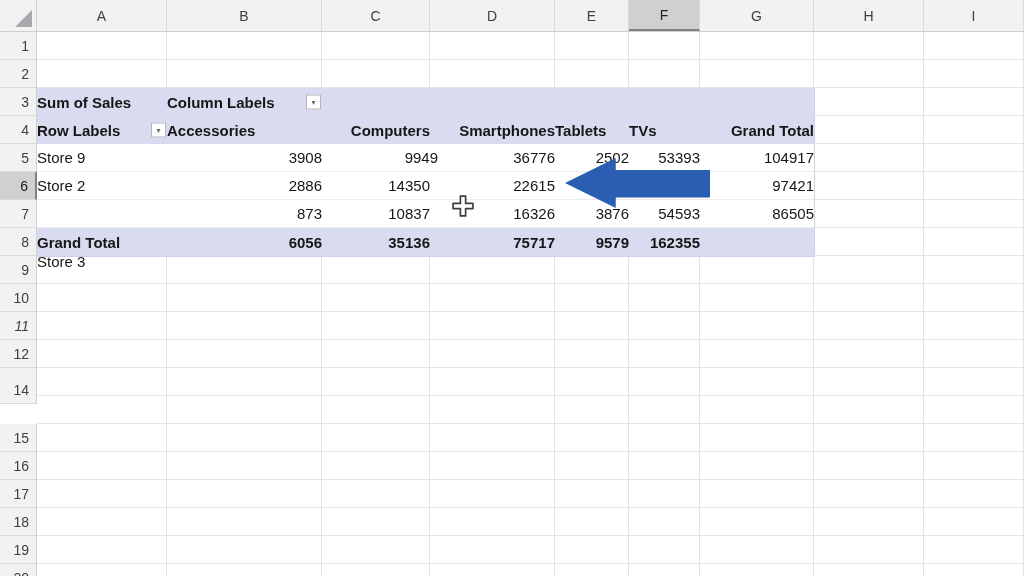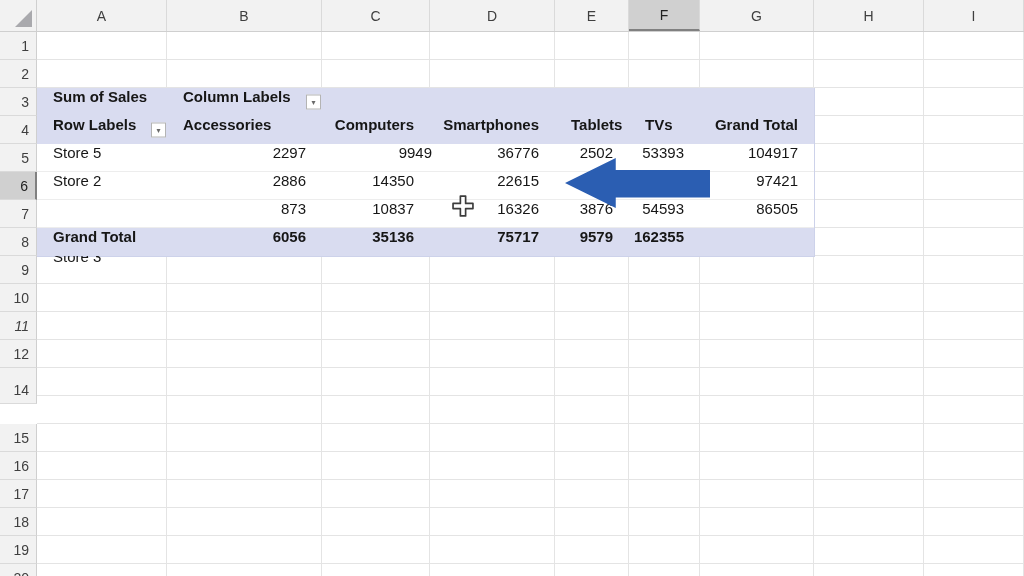--- a/index.html
+++ b/index.html
@@ -49,22 +49,22 @@
   .pivot{
     position:absolute;left:37px;top:88px;width:777px;z-index:2;
     border-right:1px solid var(--pivot-border);
     border-bottom:1px solid var(--pivot-border);
     box-sizing:content-box;
   }
   .pivot-row{position:relative;height:28px;background:#fff;box-sizing:border-box;}
   .pivot-row.shaded{background:var(--pivot-fill);}
   .pivot-row.ruled{border-bottom:1px solid #ededed;}
   .pcell{
-    position:absolute;top:0;height:100%;display:flex;align-items:flex-start;
-    font-size:15px;padding:0 16px;box-sizing:border-box;white-space:nowrap;
+    position:absolute;top:0;height:100%;display:flex;align-items:center;
+    font-size:15px;padding:0 0;box-sizing:border-box;white-space:nowrap;
     overflow:visible;
   }
   .pcell.right{justify-content:flex-end;}
   .pcell.bold{font-weight:bold;}
   .dd-btn{
     position:absolute;right:1px;top:50%;transform:translateY(-50%);
     width:15px;height:15px;background:#fff;border:1px solid #b4b4b4;
     display:flex;align-items:center;justify-content:center;
     font-size:8px;color:#6a6a6a;box-sizing:border-box;padding:0;line-height:1;
     font-family:"DejaVu Sans", sans-serif;
@@ -180,26 +180,26 @@
         </div>
         <div class="pcell bold" style="left: 592px; width: 71px;">
           <span>TVs</span>
         </div>
         <div class="pcell right bold" style="left: 663px; width: 114px;">
           <span>Grand Total</span>
         </div>
       </div>
       <div class="pivot-row ruled">
         <div class="pcell" style="left: 0px; width: 130px;">
-          <span>Store 5</span>
+          <span>Store 9</span>
         </div>
         <div class="pcell right" style="left: 130px; width: 155px;">
-          <span>2297</span>
-        </div>
-        <div class="pcell right" style="left: 303px; width: 108px;">
+          <span>3908</span>
+        </div>
+        <div class="pcell right" style="left: 293px; width: 108px;">
           <span>9949</span>
         </div>
         <div class="pcell right" style="left: 393px; width: 125px;">
           <span>36776</span>
         </div>
         <div class="pcell right" style="left: 518px; width: 74px;">
           <span>2502</span>
         </div>
         <div class="pcell right" style="left: 592px; width: 71px;">
           <span>53393</span>

